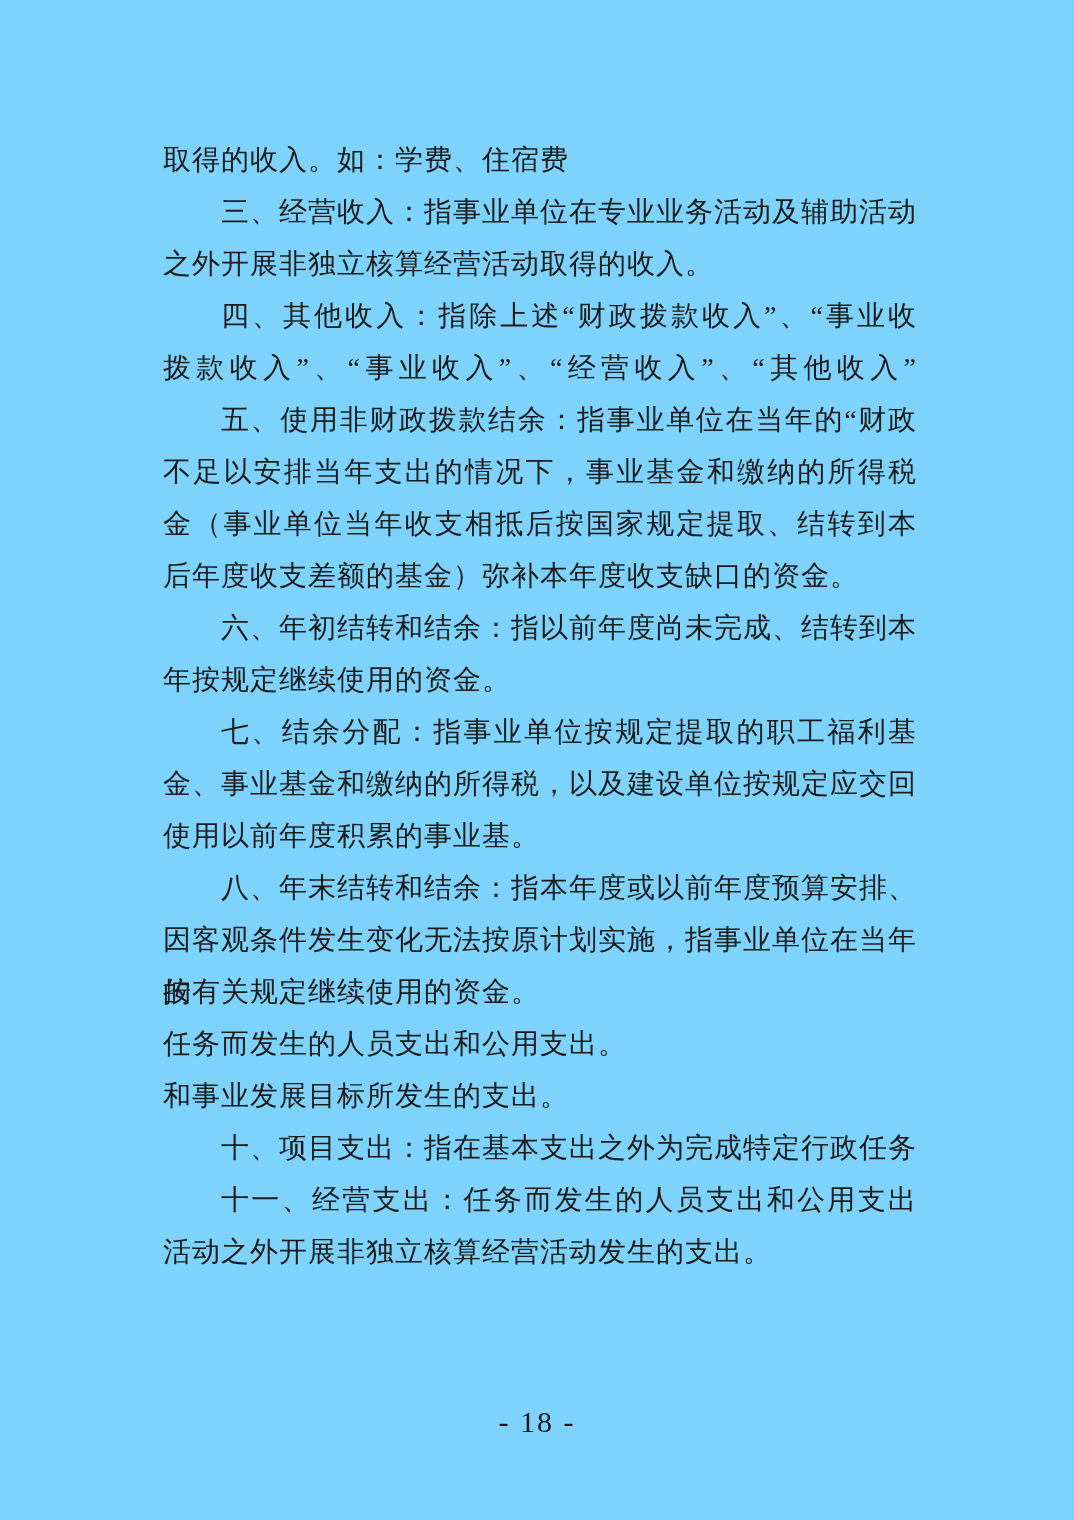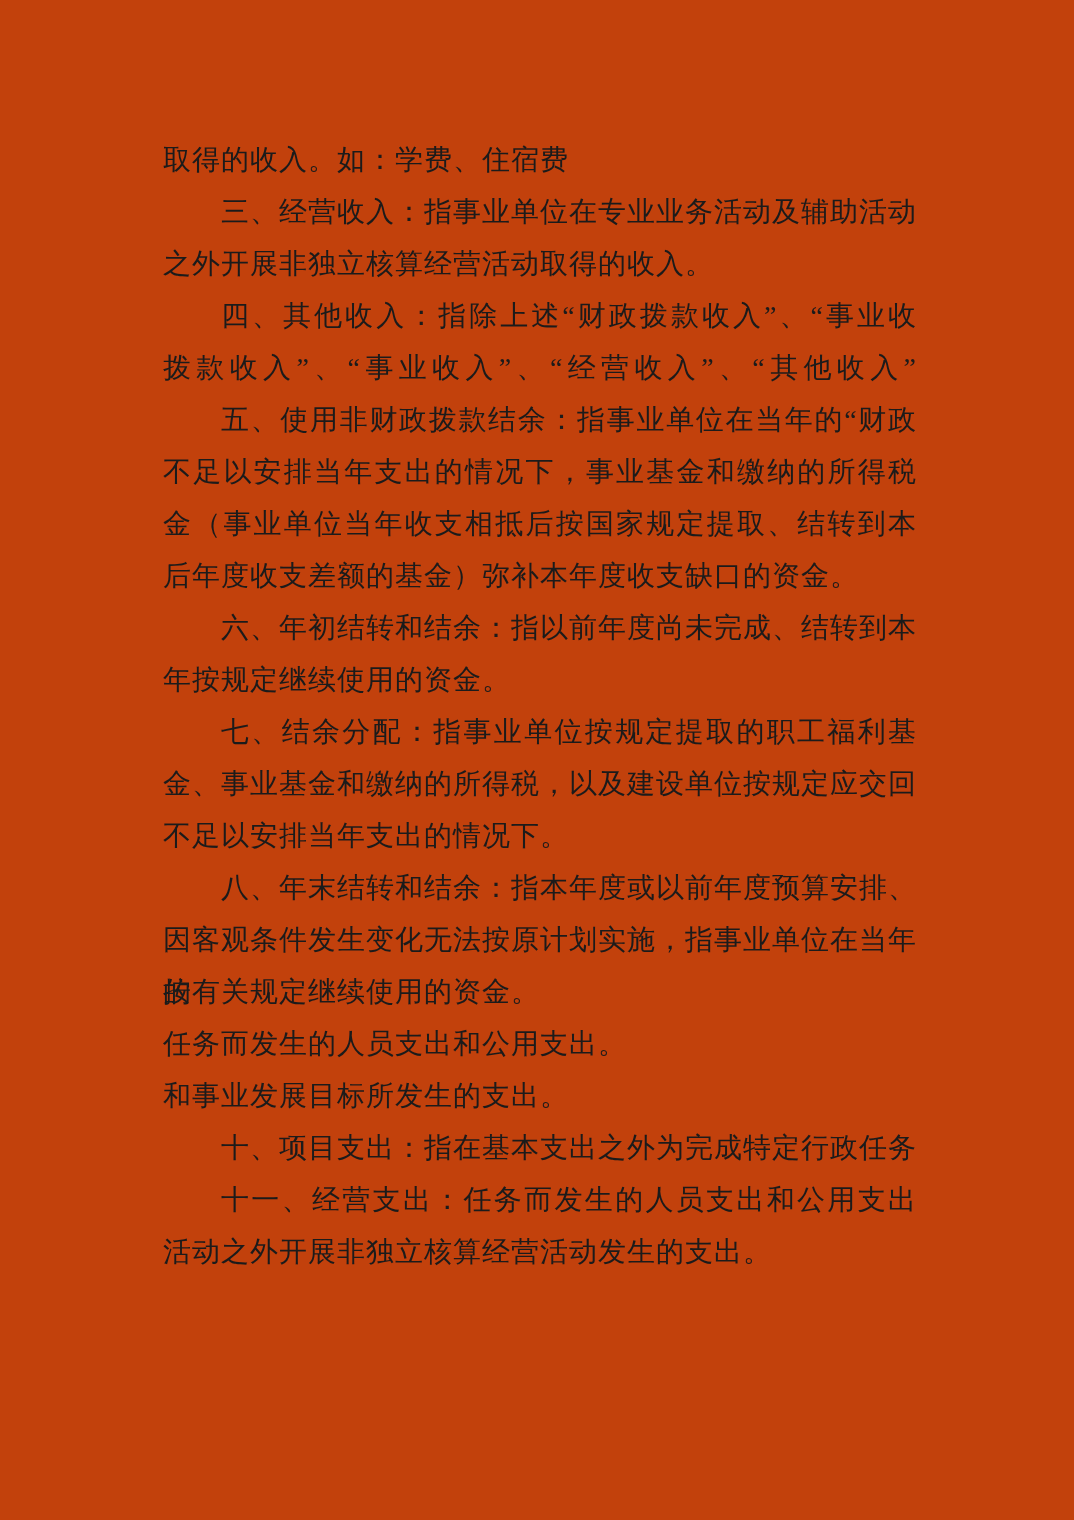--- a/index.html
+++ b/index.html
@@ -10,21 +10,21 @@
     width: 1074px;
     height: 1520px;
     background: #ffffff;
     font-family: "Liberation Serif", "DejaVu Serif", serif;
     position: relative;
     overflow: hidden;
   }
   .page {
     position: absolute;
     inset: 0;
-    background: #c2410c;
+    background: #7dd3fc;
   }
   .doc-body {
     position: absolute;
     left: 163px;
     top: 134px;
     width: 754px;
     color: #1b1b1b;
   }
   .line {
     font-size: 28px;
@@ -63,23 +63,24 @@
       <div class="line indent">四、其他收入：指除上述“财政拨款收入”、“事业收</div>
       <div class="line">拨款收入”、“事业收入”、“经营收入”、“其他收入”</div>
       <div class="line indent">五、使用非财政拨款结余：指事业单位在当年的“财政</div>
       <div class="line">不足以安排当年支出的情况下，事业基金和缴纳的所得税</div>
       <div class="line">金（事业单位当年收支相抵后按国家规定提取、结转到本</div>
       <div class="line last">后年度收支差额的基金）弥补本年度收支缺口的资金。</div>
       <div class="line indent">六、年初结转和结余：指以前年度尚未完成、结转到本</div>
       <div class="line last">年按规定继续使用的资金。</div>
       <div class="line indent">七、结余分配：指事业单位按规定提取的职工福利基</div>
       <div class="line">金、事业基金和缴纳的所得税，以及建设单位按规定应交回</div>
-      <div class="line last">不足以安排当年支出的情况下。</div>
+      <div class="line last">使用以前年度积累的事业基。</div>
       <div class="line indent">八、年末结转和结余：指本年度或以前年度预算安排、</div>
       <div class="line">因客观条件发生变化无法按原计划实施，指事业单位在当年的</div>
       <div class="line last">按有关规定继续使用的资金。</div>
       <div class="line last">任务而发生的人员支出和公用支出。</div>
       <div class="line last">和事业发展目标所发生的支出。</div>
       <div class="line indent">十、项目支出：指在基本支出之外为完成特定行政任务</div>
       <div class="line indent">十一、经营支出：任务而发生的人员支出和公用支出</div>
       <div class="line last">活动之外开展非独立核算经营活动发生的支出。</div>
     </div>
+  <div class="footer">- 18 -</div>
 </div>
 
 </body></html>

